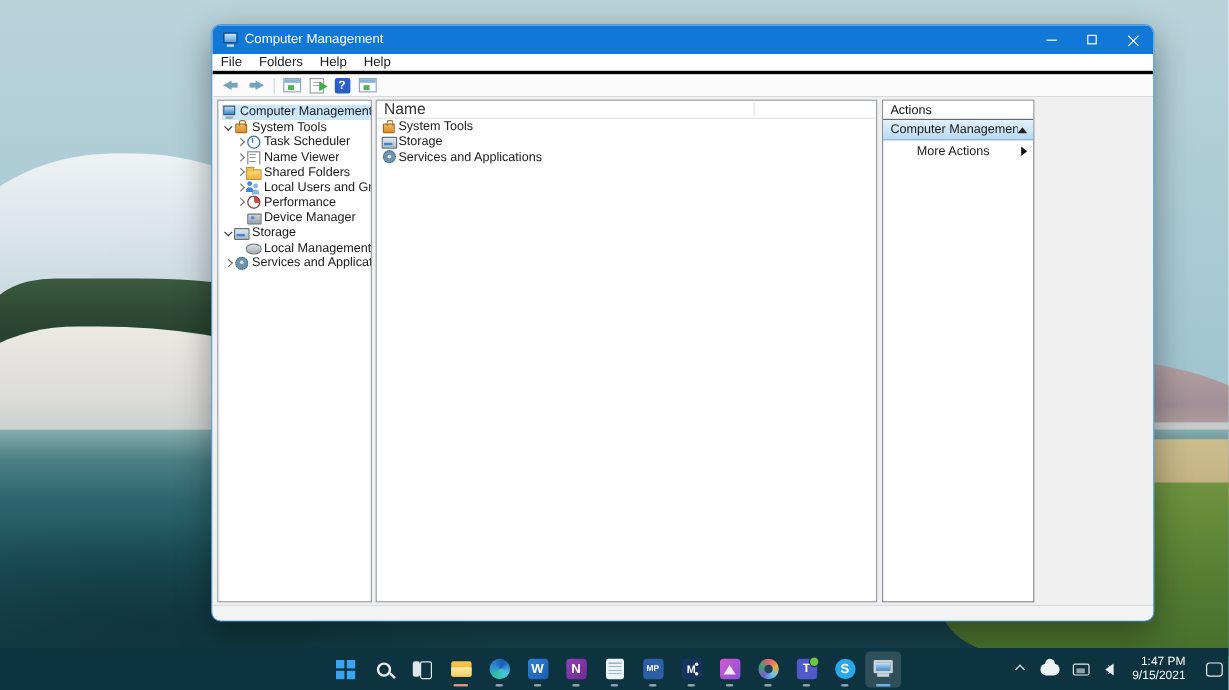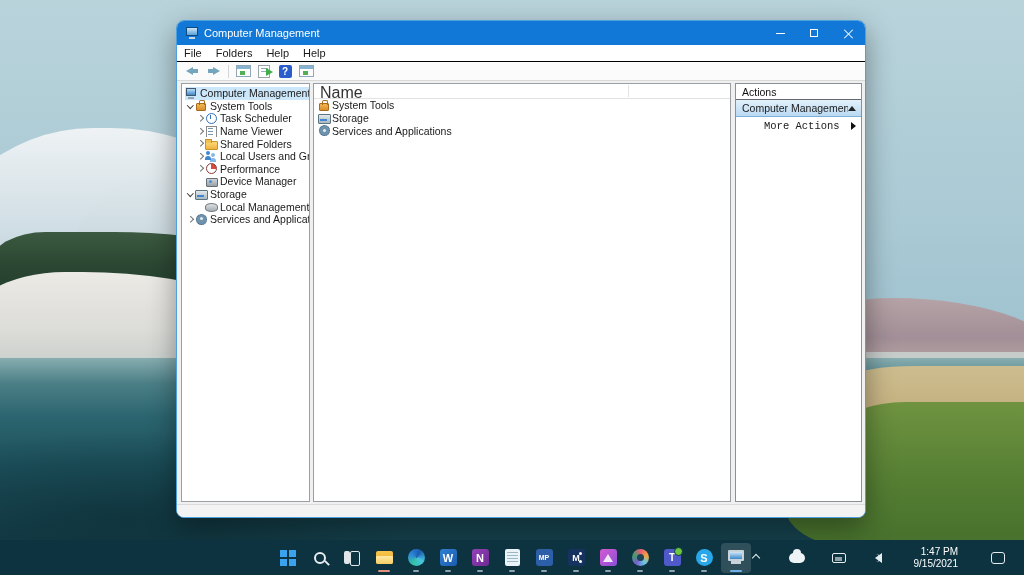--- a/index.html
+++ b/index.html
@@ -36,41 +36,41 @@
     background:linear-gradient(180deg,#6f9340 0%,#557e33 55%,#46702c 100%);
     border-radius:45% 0 0 25% / 70% 0 0 30%; }
 
   
   .recycle { position:absolute; left:4px; top:6px; width:58px; text-align:center; cursor:default; }
   .recycle .binicon { display:block; margin:0 auto; }
   .recycle .binlabel { display:block; margin-top:1px; font-size:10px; color:#fff;
     text-shadow:0 1px 2px rgba(0,0,0,.7); }
 
   
-  .win { position:absolute; left:176px; top:20px; width:690px; height:498px;
+  .win { position:absolute; left:176px; top:20px; width:786px; height:498px;
     background:#f0f0f0; border:1px solid #4e9fdd; border-radius:8px; overflow:hidden;
     box-shadow:0 10px 28px rgba(0,0,0,.38); }
   .titlebar { position:absolute; left:0; top:0; right:0; height:24px; background:#1278d8;
     display:flex; align-items:center; }
   .titlebar .appicon { width:14px; height:12px; margin:0 5px 0 8px; position:relative; }
   .titlebar .appicon::before { content:""; position:absolute; inset:0 1px 3px 1px;
     background:linear-gradient(180deg,#cfe6f5,#5aa0d8); border:1px solid #0c4a80; }
   .titlebar .appicon::after { content:""; position:absolute; left:4px; right:4px; bottom:0; height:2px; background:#c8d8e4; }
   .titlebar .title { color:#fff; font-size:11px; }
   .capbtns { margin-left:auto; display:flex; height:100%; }
   .capbtn { width:34px; height:100%; display:flex; align-items:center; justify-content:center; }
   .glyph-min { width:9px; height:1px; background:#fff; }
   .glyph-max { width:8px; height:8px; border:1px solid #fff; }
   .glyph-close { position:relative; width:9px; height:9px; }
   .glyph-close::before,.glyph-close::after { content:""; position:absolute; left:4px; top:-1px; width:1px; height:12px; background:#fff; }
   .glyph-close::before { transform:rotate(45deg); }
   .glyph-close::after { transform:rotate(-45deg); }
 
   .menubar { position:absolute; left:0; top:24px; right:0; height:17px; background:#fff;
-    display:flex; align-items:center; font-size:11px; color:#1a1a1a; border-bottom:1px solid #000000; }
+    display:flex; align-items:flex-start; font-size:11px; color:#1a1a1a; border-bottom:3px solid #000000; }
   .menuitem { padding:1px 7px; }
 
   .toolbar { position:absolute; left:0; top:41px; right:0; height:19px; background:#fbfbfb;
     border-bottom:1px solid #d9d9d9; display:flex; align-items:center; padding-left:5px; }
   .tbtn { height:17px; min-width:20px; display:flex; align-items:center; justify-content:center; margin-right:1px; }
   .tbsep { width:1px; height:13px; background:#d5d5d5; margin:0 4px; }
   .arr { position:relative; width:13px; height:9px; }
   .arr::before { content:""; position:absolute; top:0; width:0; height:0;
     border-top:4.5px solid transparent; border-bottom:4.5px solid transparent; }
   .arr::after { content:""; position:absolute; top:2.5px; width:6px; height:4px; background:#74a5bc; }
@@ -143,37 +143,37 @@
     background:linear-gradient(180deg,#e2e9ec,#a9b8c0); border:1px solid #5d7582; border-radius:1px; }
   .ico-storage::after { content:""; position:absolute; left:2px; top:6px; width:7px; height:2px; background:#3f86d2; }
   .ico-disk::before { content:""; position:absolute; left:0; top:2px; width:11px; height:7px;
     background:linear-gradient(180deg,#dbe0e3,#a6aeb3); border:1px solid #767e84; border-radius:50% / 40%; }
   .ico-services::before { content:""; position:absolute; left:1px; top:0; width:9px; height:9px;
     border-radius:50%; background:#6f93ad; border:1px dotted #3f617d; }
   .ico-services::after { content:""; position:absolute; left:4.5px; top:3.5px; width:3px; height:3px;
     border-radius:50%; background:#e2ebf1; }
 
   
-  .listhdr { height:15px; border-bottom:1px solid #e3e3e3; display:flex; align-items:flex-start;
-    font-size:16px; color:#333; position:relative; }
+  .listhdr { height:15px; border-bottom:1px solid #e3e3e3; display:flex; align-items:flex-end;
+    font-size:13px; color:#333; position:relative; }
   .listhdr .hname { padding-left:6px; }
   .listhdr .coldiv { position:absolute; left:314px; top:1px; bottom:1px; width:1px; background:#e3e3e3; }
   .lrow { display:flex; align-items:center; height:12.8px; font-size:10.5px; color:#1a1a1a; padding-left:4px; }
 
   
   .acthdr { height:16px; display:flex; align-items:center; font-size:10.5px; font-weight:normal;
     color:#111; padding-left:6px; border-bottom:1px solid #62686e; background:#fff; }
   .actprimary { height:17px; display:flex; align-items:center; font-size:10.5px; color:#1a1a1a;
     padding:0 5px 0 6px; background:linear-gradient(180deg,#e3f1fb,#b9d9f2); border-bottom:1px solid #7fb0d8; }
   .actprimary .lbl { flex:1; white-space:nowrap; overflow:hidden; }
   .tri-up { width:0; height:0; border-left:4px solid transparent; border-right:4px solid transparent;
     border-bottom:5px solid #222; }
   .actmore { height:17px; display:flex; align-items:center; font-size:10.5px; color:#1a1a1a;
     padding:0 5px 0 28px; }
-  .actmore .lbl { flex:1;font-family:Liberation Mono, monospace; }
+  .actmore .lbl { flex:1; }
   .tri-right { width:0; height:0; border-top:4px solid transparent; border-bottom:4px solid transparent;
     border-left:5px solid #111; }
 
   .statusbar { position:absolute; left:0; bottom:0; right:0; height:13px; background:#f3f3f3;
     border-top:1px solid #dcdcdc; }
 
   
   .taskbar { position:absolute; left:0; bottom:0; width:1024px; height:35px; background:#0d3340;
     display:flex; align-items:center; z-index:30; }
   .tb-center { position:absolute; left:50%; transform:translateX(-50%); display:flex; align-items:center; gap:2px; }
@@ -223,21 +223,21 @@
   .tile-teams { background:#5059c9; font-size:10px; position:relative; }
   .tile-teams::after { content:""; position:absolute; right:-2px; top:-2px; width:7px; height:7px;
     border-radius:50%; background:#6cc644; border:1px solid #0d3340; }
   .tk-skype { width:17px; height:17px; border-radius:50%; background:#28a8ea; color:#fff;
     font-weight:bold; font-size:11px; display:flex; align-items:center; justify-content:center; }
   .tk-mmc { width:18px; height:15px; position:relative; }
   .tk-mmc::before { content:""; position:absolute; inset:0 1px 4px 1px;
     background:linear-gradient(180deg,#cfe6f5,#3d87cc); border:2px solid #c9d4da; border-radius:1px; }
   .tk-mmc::after { content:""; position:absolute; left:4px; right:4px; bottom:1px; height:3px; background:#c9d4da; }
 
-  .tb-right { position:absolute; right:16px; top:0; height:35px; display:flex; align-items:center; gap:20px; }
+  .tb-right { position:absolute; right:2px; top:0; height:35px; display:flex; align-items:center; gap:4px; }
   .tk-chevup { width:9px; height:9px; position:relative; }
   .tk-chevup::before { content:""; position:absolute; left:1px; top:2px; width:5px; height:5px;
     border-left:1.5px solid #e6edf0; border-top:1.5px solid #e6edf0; transform:rotate(45deg); }
   .tk-cloud { width:16px; height:10px; background:#eef4f6; border-radius:6px; position:relative; }
   .tk-cloud::before { content:""; position:absolute; left:4px; top:-4px; width:8px; height:8px;
     border-radius:50%; background:#eef4f6; }
   .tk-network { width:14px; height:10px; border:1.5px solid #e6edf0; border-radius:2px; position:relative; }
   .tk-network::after { content:""; position:absolute; left:2px; bottom:1px; width:7px; height:4px;
     background:#e6edf0; opacity:.6; }
   .tk-volume { width:0; height:0; border-top:5px solid transparent; border-bottom:5px solid transparent;

